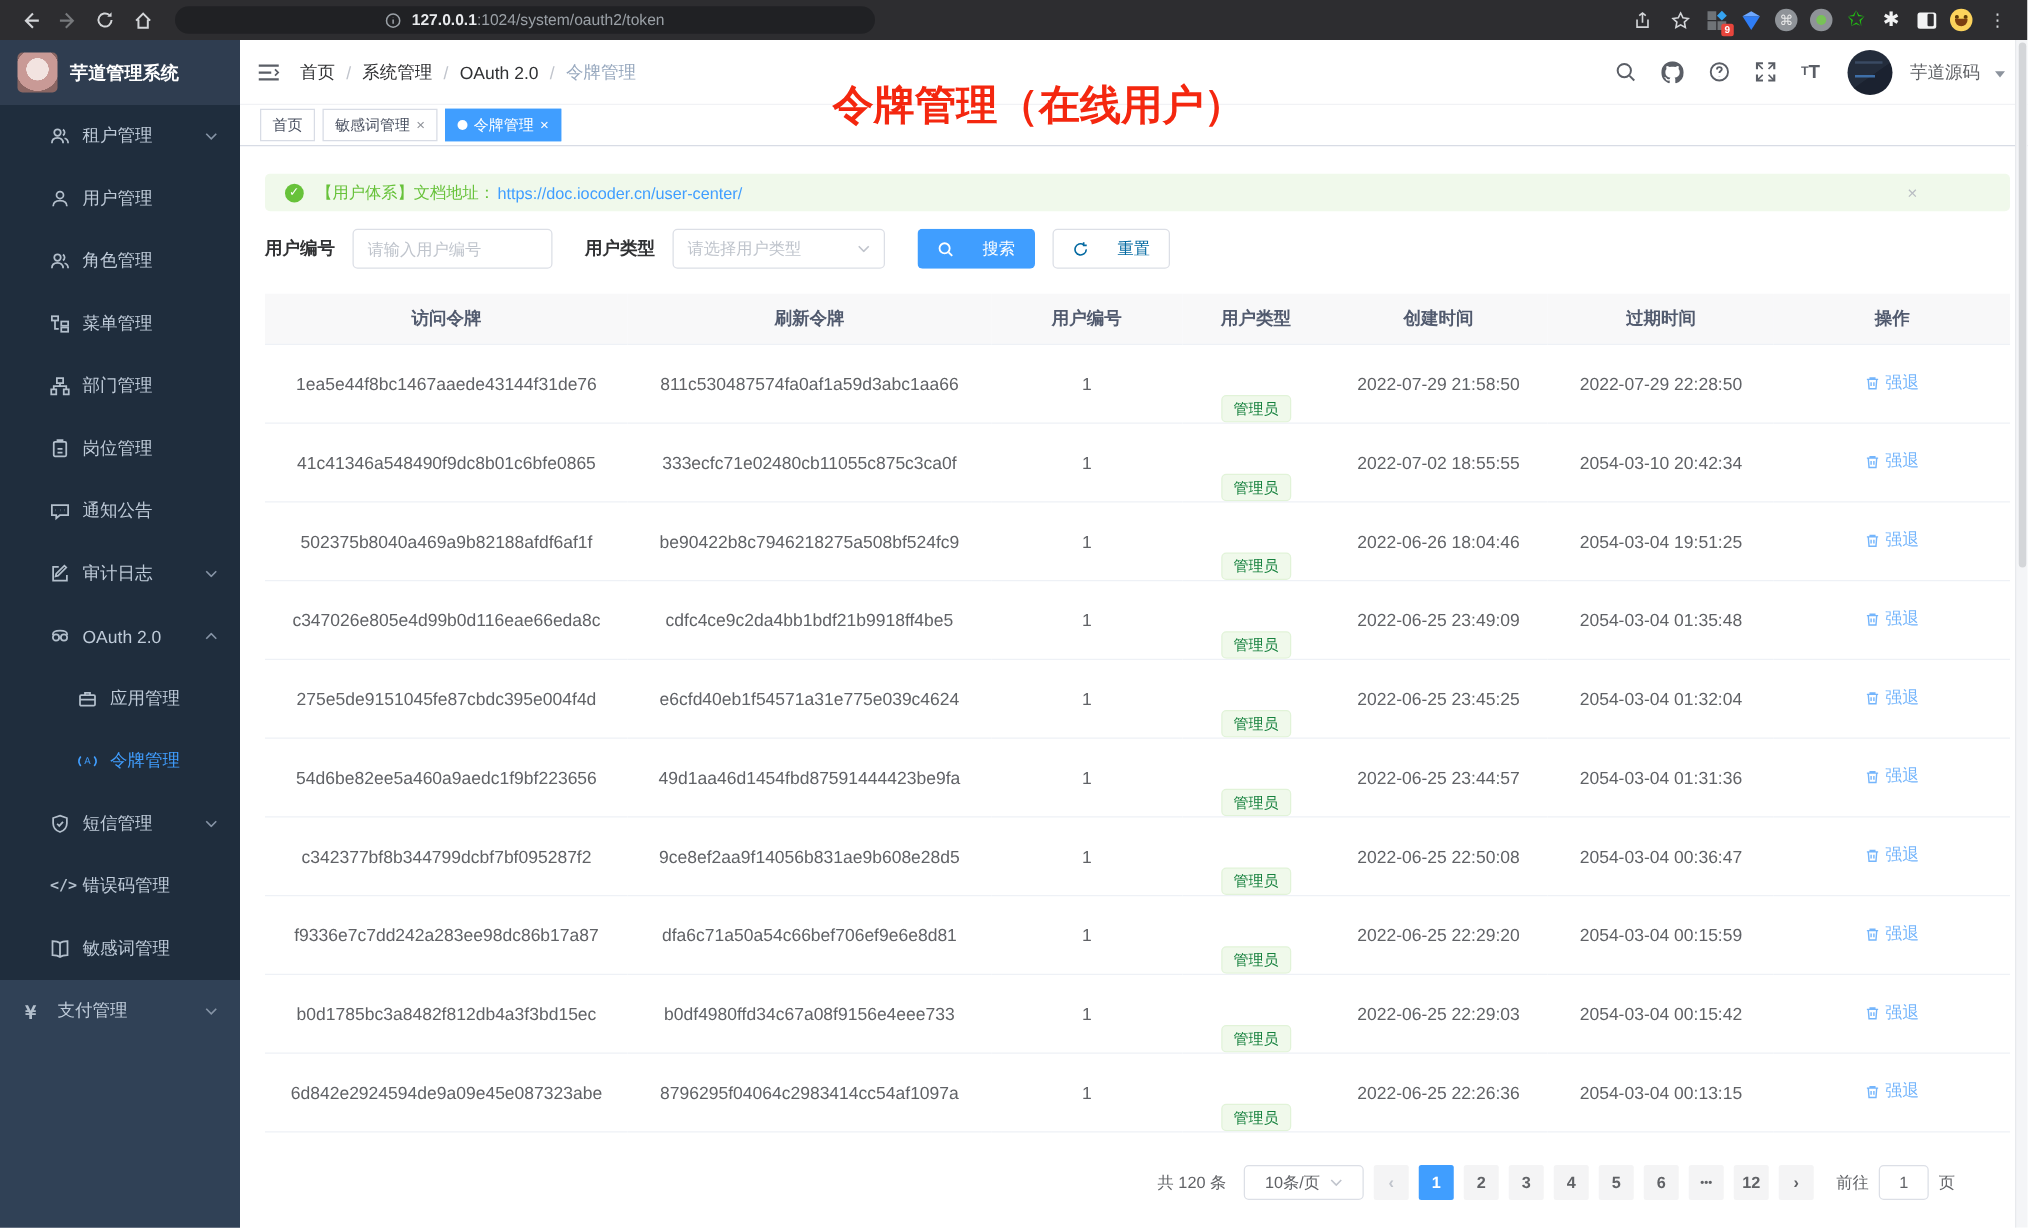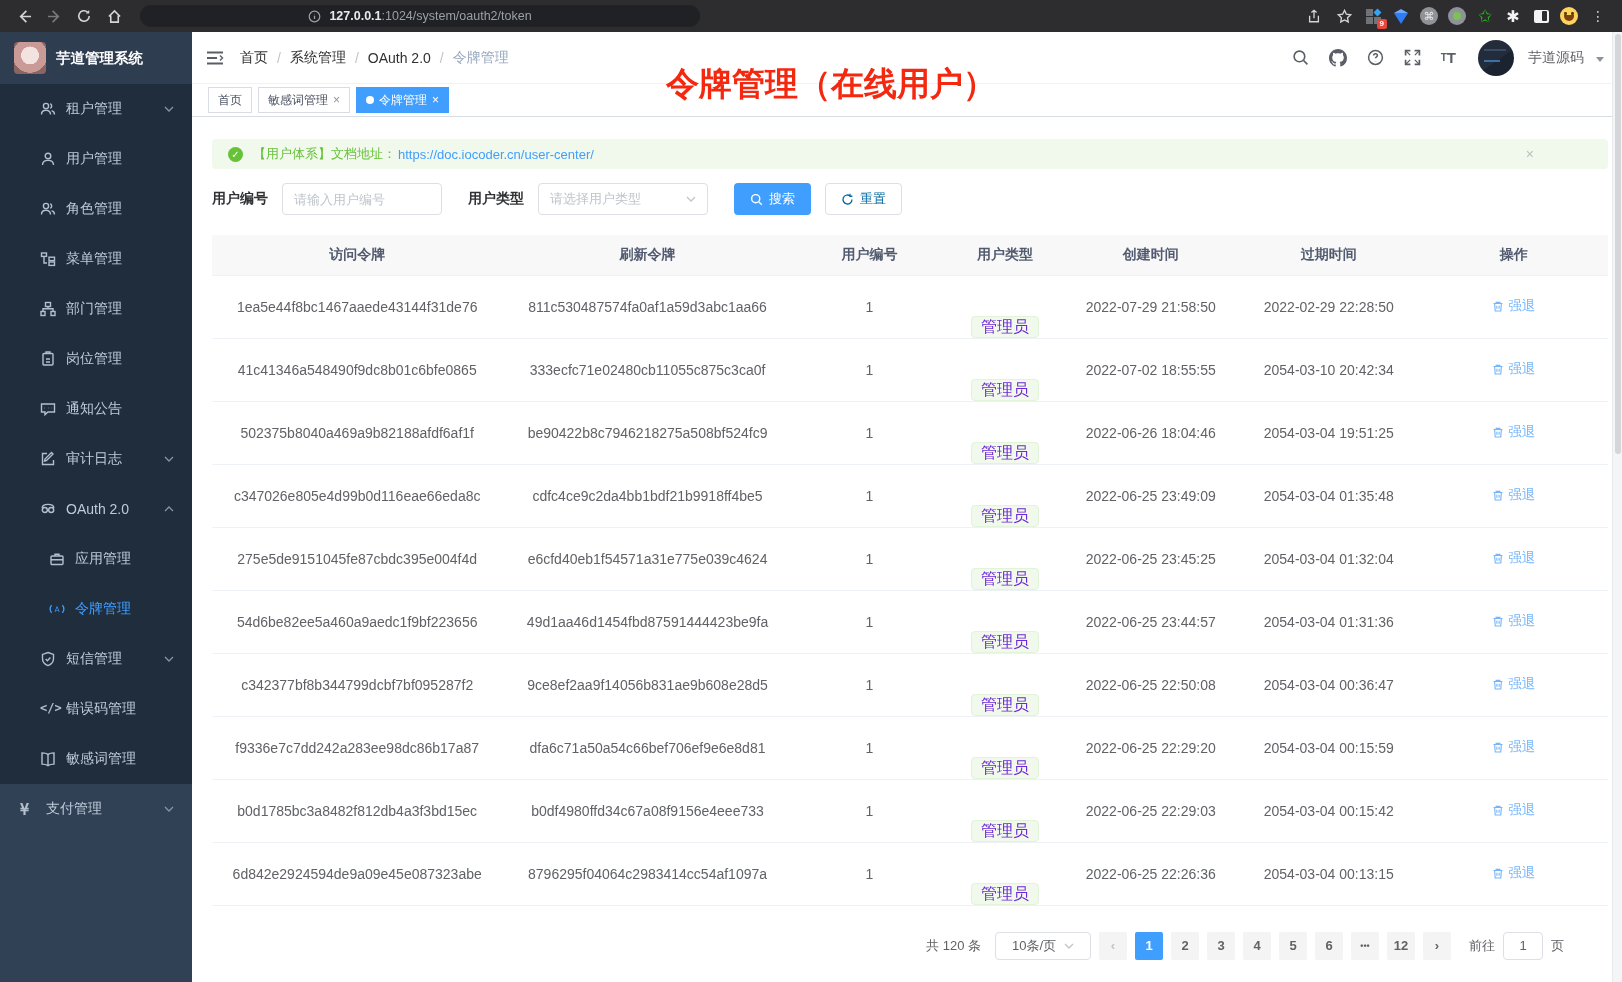--- a/index.html
+++ b/index.html
@@ -56,21 +56,21 @@
   .menu-dark { background:#1f2d3d; }
   .menu-base { background:#304156; flex:1; }
   .mi { height:50px; display:flex; align-items:center; color:#bfcbd9; font-size:14px;
     cursor:pointer; position:relative; }
   .mi .ic { width:16px; height:16px; margin-right:10px; color:#b3bfcc; flex:none; }
   .mi .lbl { white-space:nowrap; }
   .mi .chev { position:absolute; right:18px; color:#8694a6; }
   .mi .chev.up svg { transform:rotate(180deg); }
   .mi.lvl1 { padding-left:20px; }
   .mi.lvl2 { padding-left:40px; }
-  .mi.lvl3 { padding-left:49px; }
+  .mi.lvl3 { padding-left:62px; }
   .mi.active, .mi.active .ic { color:#409eff; }
   .tico { font-size:12px; font-weight:700; font-family:"DejaVu Sans Mono",monospace; }
 
   
   .main { flex:1; display:flex; flex-direction:column; position:relative; background:#fff; min-width:0; }
   .navbar { height:52px; display:flex; align-items:center; padding:0 18px 0 14px; gap:6px;
     border-bottom:1px solid #f1f2f5; flex:none; }
   .hamburger { color:#5a5e66; margin-right:10px; }
   .crumbs { display:flex; align-items:center; font-size:14px; color:#303133; gap:9px; }
   .crumbs .sep { color:#c0c4cc; }
@@ -113,33 +113,33 @@
   .flabel { font-size:14px; font-weight:700; color:#303133; margin-right:14px; white-space:nowrap; }
   .finput { width:160px; height:32px; border:1px solid #dcdfe6; border-radius:4px; padding:0 11px;
     font-size:13px; color:#606266; outline:none; background:#fff;
     font-family:"Liberation Sans","DejaVu Sans",sans-serif; }
   .finput::placeholder { color:#bfc4cc; }
   .fselect { width:170px; height:32px; border:1px solid #dcdfe6; border-radius:4px; padding:0 11px;
     display:flex; align-items:center; justify-content:space-between; background:#fff; cursor:pointer; }
   .fselect .ph { font-size:13px; color:#bfc4cc; }
   .fselect .chev { color:#c0c4cc; }
   .gap24 { width:26px; } .gap14 { width:14px; }
-  .btn { height:32px; border-radius:4px; display:inline-flex; align-items:center; gap:6px;
+  .btn { height:32px; border-radius:4px; display:inline-flex; align-items:center; gap:23px;
     font-size:13px; padding:0 15px; cursor:pointer; border:1px solid transparent; }
   .btn.primary { background:#409eff; color:#fff; }
   .btn.plain { background:#fff; color:#0369a1; border-color:#dcdfe6; }
   .btn .bic { display:flex; }
 
   table.grid { width:100%; border-collapse:collapse; table-layout:fixed; }
   .grid th { height:40px; background:#f8f8f9; color:#515a6e; font-size:14px; font-weight:700;
     text-align:center; border-bottom:1px solid #eef1f6; }
   .grid td { height:48px; color:#606266; font-size:14px; text-align:center;
     border-bottom:1px solid #eef1f6; white-space:nowrap; overflow:hidden; }
-  .tag-green { display:inline-block; background:#f0f9eb; border:1px solid #e1f3d8; color:#6d28d9;
-    font-size:16px; padding:2px 9px; border-radius:4px; line-height:16px;margin-top:40px; }
+  .tag-green { display:inline-block; background:#f0f9eb; border:1px solid #e1f3d8; color:#15803d;
+    font-size:12px; padding:2px 9px; border-radius:4px; line-height:16px;margin-top:40px; }
   .kick { color:#74b5fc; font-size:13.5px; display:inline-flex; align-items:center; gap:4px;
     cursor:pointer; text-decoration:none; }
 
   .pagination { margin-top:26px; display:flex; align-items:center; justify-content:flex-end;
     gap:8px; padding-right:44px; font-size:13px; color:#606266; }
   .ptotal { margin-right:6px; }
   .psize { width:96px; height:28px; border:1px solid #dcdfe6; border-radius:4px; display:flex;
     align-items:center; justify-content:center; gap:8px; color:#606266; cursor:pointer; background:#fff; }
   .psize .chev { color:#c0c4cc; }
   .pbtn { min-width:28px; height:28px; background:#f4f4f5; border-radius:2px; display:inline-flex;
@@ -535,21 +535,21 @@
             <th>操作</th>
           </tr>
         </thead>
         <tbody>
           <tr>
             <td>1ea5e44f8bc1467aaede43144f31de76</td>
             <td>811c530487574fa0af1a59d3abc1aa66</td>
             <td>1</td>
             <td><span class="tag-green">管理员</span></td>
             <td>2022-07-29 21:58:50</td>
-            <td>2022-02-29 22:28:50</td>
+            <td>2022-07-29 22:28:50</td>
             <td><a class="kick">
                   <svg width="12" height="13" viewBox="0 0 16 16" fill="none" stroke="currentColor" stroke-width="1.5">
                     <path d="M2 4h12M5.5 4V2.5h5V4M3.5 4l.8 10h7.4l.8-10M6.5 7v4M9.5 7v4"></path>
                   </svg>
                   <span>强退</span>
                 </a></td>
           </tr>
           <tr>
             <td>41c41346a548490f9dc8b01c6bfe0865</td>
             <td>333ecfc71e02480cb11055c875c3ca0f</td>

